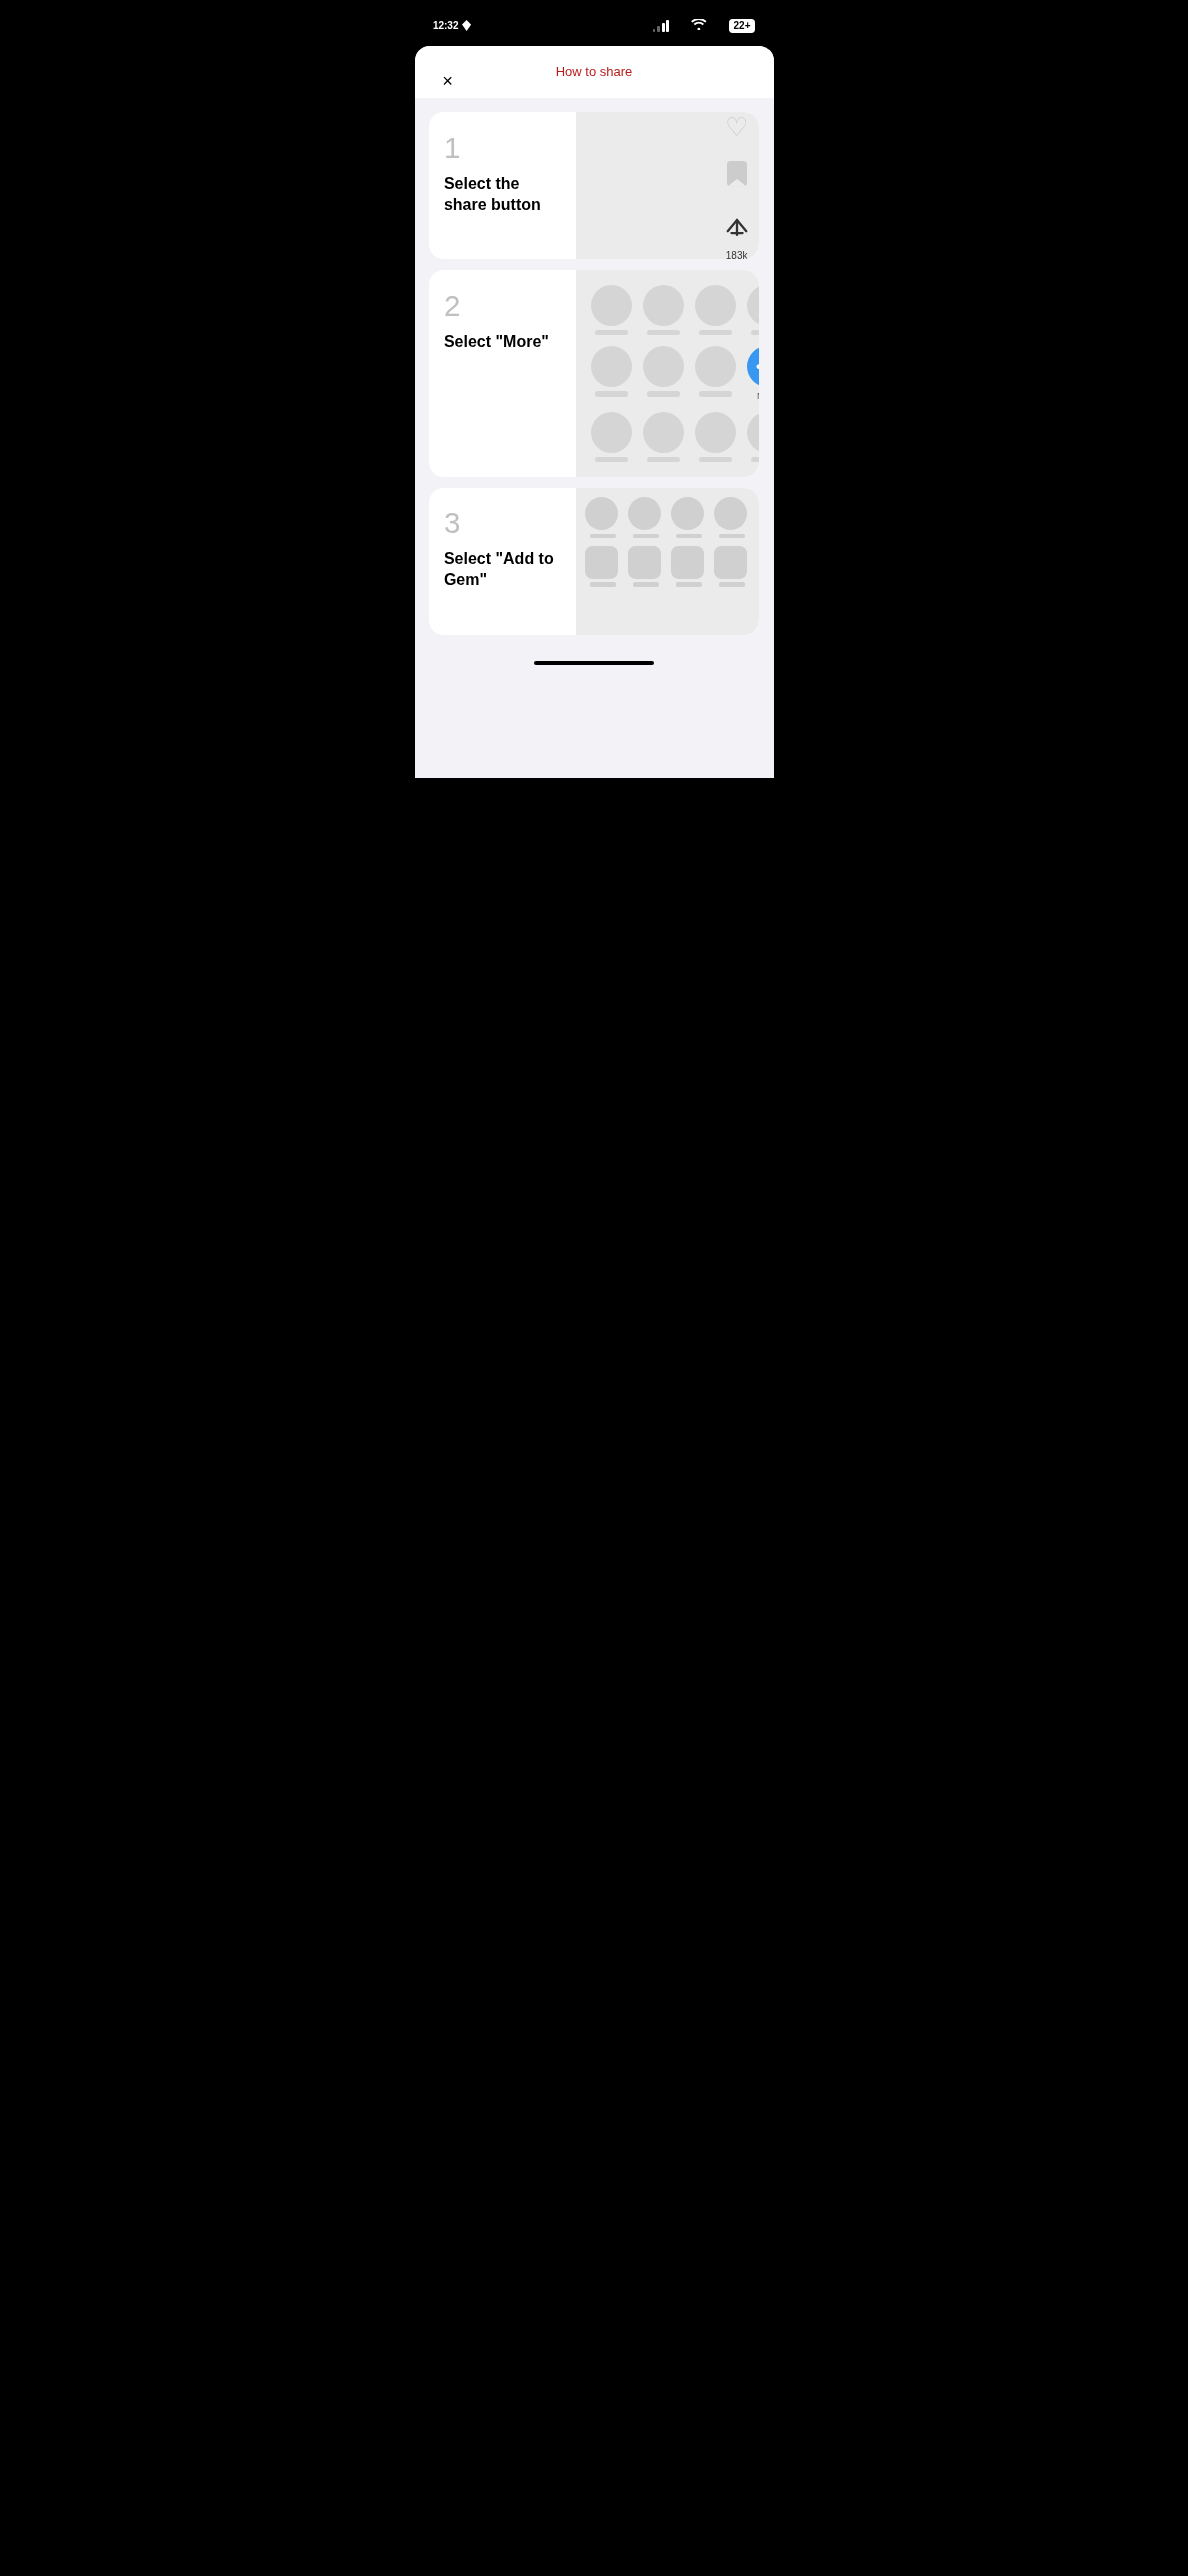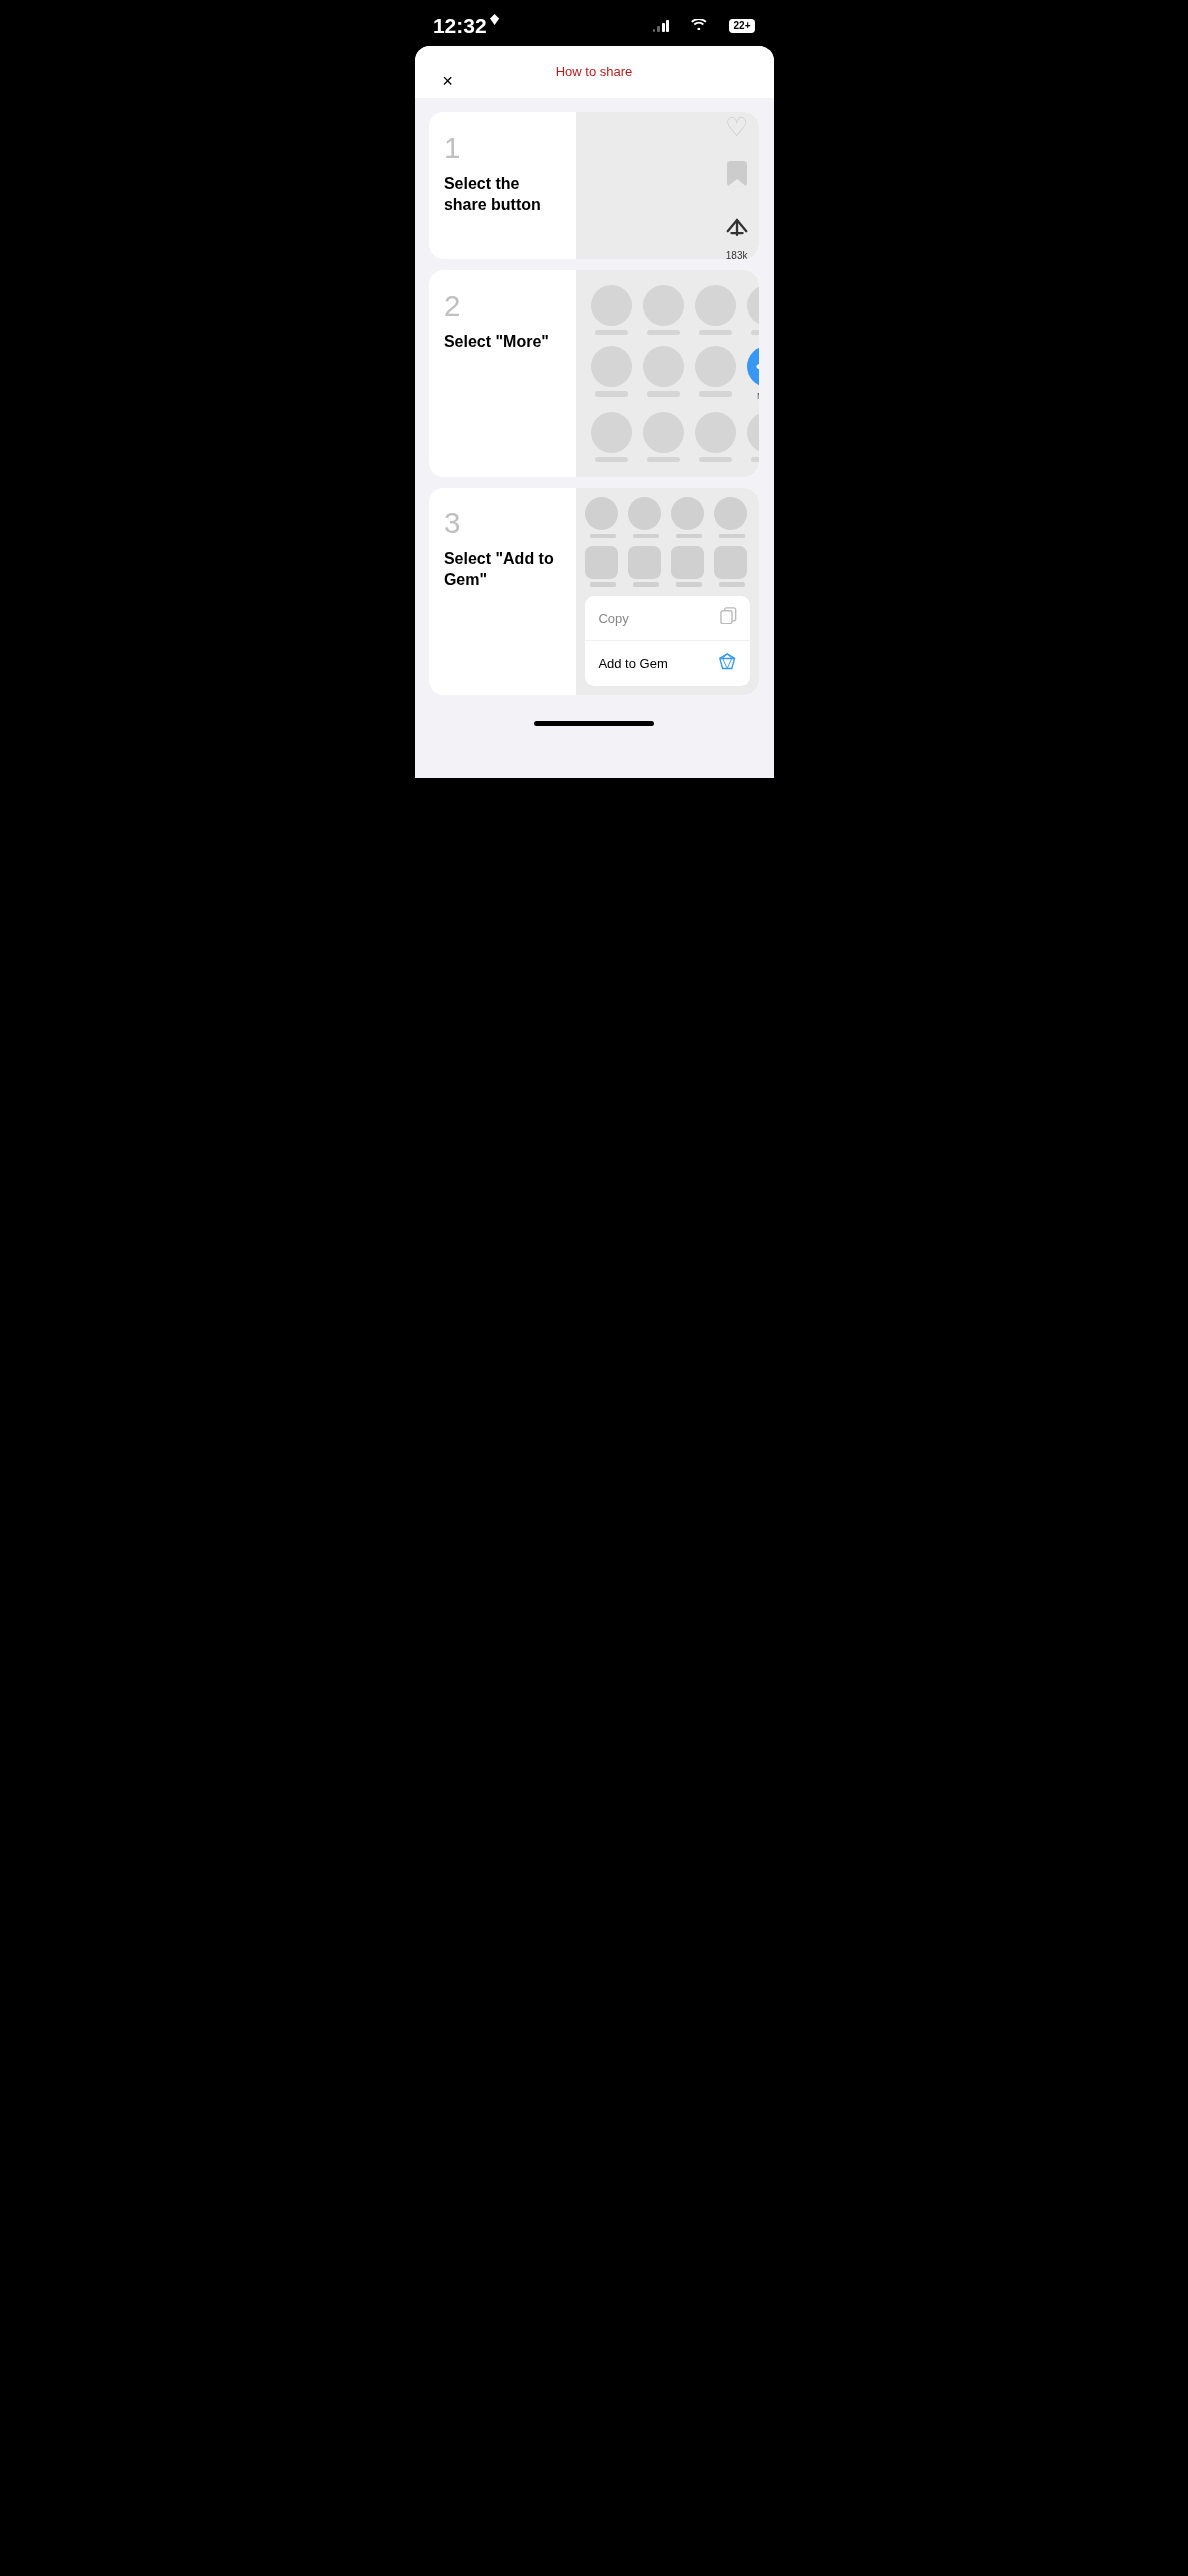--- a/index.html
+++ b/index.html
@@ -18,25 +18,25 @@
       background: #000;
       color: #fff;
       display: flex;
       justify-content: space-between;
       align-items: center;
       padding: 13px 18.4px 7.4px;
       height: 46px;
     }
 
     .status-time {
-      font-size: 21px;
+      font-size: 10px;
       font-weight: 600;
       color: #fff;
       display: flex;
-      align-items: flex-start;
+      align-items: flex-end;
       gap: 3.7px;
     }
 
     .status-time svg { fill: #fff; }
 
     .status-icons {
       display: flex;
       align-items: center;
       gap: 22px;
     }
@@ -572,41 +572,20 @@
             <div>
               <div class="sm-square"></div>
               <div class="sm-square-label"></div>
             </div>
             <div>
               <div class="sm-square"></div>
               <div class="sm-square-label"></div>
             </div>
           </div>
 
-          <div class="menu-list">
-            <div class="menu-item">
-              <span>Copy</span>
-              <span class="menu-item-icon">
-                <svg width="16.6" height="16.6" viewBox="0 0 18 18" fill="none">
-                  <rect x="5" y="1" width="12" height="14" rx="2" stroke="#bbb" stroke-width="1.5" fill="none"></rect>
-                  <rect x="1" y="4" width="12" height="14" rx="2" stroke="#bbb" stroke-width="1.5" fill="#fff"></rect>
-                </svg>
-              </span>
-            </div>
-            <div class="menu-item">
-              <span>Add to Gem</span>
-              <span class="menu-item-icon gem">
-                <svg width="18.4" height="18.4" viewBox="0 0 20 20" fill="none">
-                  <polygon points="10,2 18,7 15,18 5,18 2,7" stroke="#3499f5" stroke-width="1.5" fill="none"></polygon>
-                  <polygon points="10,2 15,7 10,18 5,7" stroke="#3499f5" stroke-width="1" fill="none"></polygon>
-                  <line x1="2" y1="7" x2="18" y2="7" stroke="#3499f5" stroke-width="1.5"></line>
-                </svg>
-              </span>
-            </div>
-          </div>
         </div>
       </div>
     </div>
 
   </div>
 
 
   <div class="home-indicator">
     <div class="home-bar"></div>
   </div>

